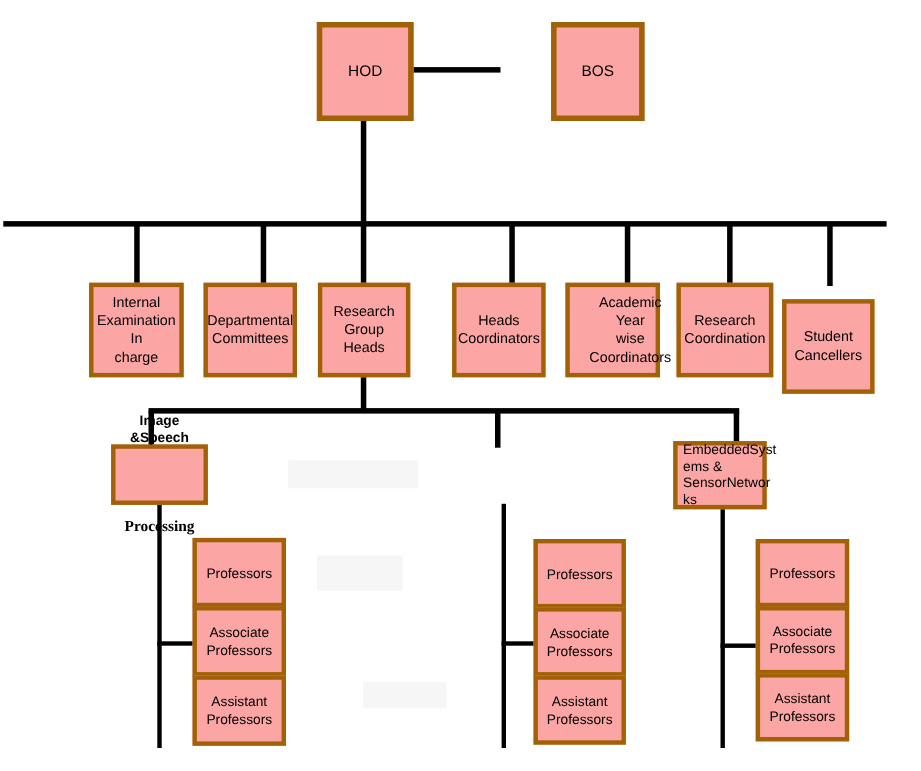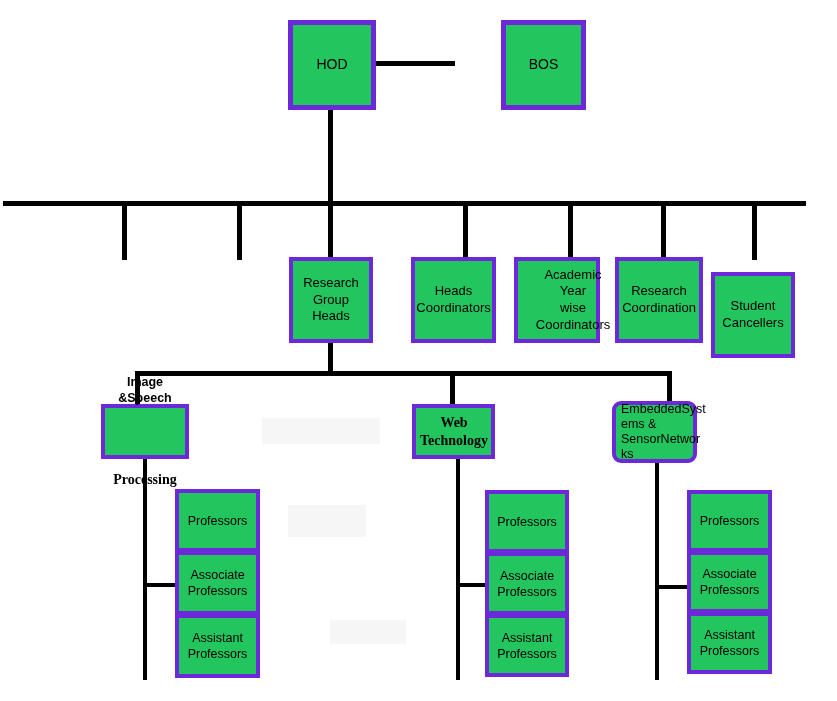--- a/index.html
+++ b/index.html
@@ -14,22 +14,22 @@
     height: 701px;
     background: #ffffff;
     font-family: "Liberation Sans", sans-serif;
     overflow: hidden;
   }
 
   
   .node {
     position: absolute;
     box-sizing: border-box;
-    border: 4px solid #6d28d9;
-    background: #22c55e;
+    border: 4px solid #a16207;
+    background: #fca5a5;
     display: flex;
     align-items: center;
     justify-content: center;
     text-align: center;
     color: #000000;
     font-family: "Liberation Sans", sans-serif;
     font-size: 13px;
     line-height: 1.28;
     z-index: 3;
   }
@@ -63,21 +63,20 @@
   .node.rgroup.mixed .line2 { display: block; margin-top: 47px; }
 
   
   .node.rgroup.wrapleft {
     font-family: "Liberation Sans", sans-serif;
     font-weight: normal;
     font-size: 12.5px;
     justify-content: flex-start;
     text-align: left;
     line-height: 1.22;
-    border-radius: 9px;
   }
   .node.rgroup.wrapleft .lbl { padding-left: 5px; }
 
   
   .node.faculty {
     font-size: 12.5px;
     border-width: 4px;
   }
 
   
@@ -124,21 +123,30 @@
   <div class="h-line" style="left:3px; top:201px; width:803px;"></div>
 
   <div class="v-line" style="left:122px; top:204px; height:56px;"></div>
   <div class="v-line" style="left:237px; top:204px; height:56px;"></div>
   <div class="v-line" style="left:328px; top:204px; height:56px;"></div>
   <div class="v-line" style="left:463px; top:204px; height:56px;"></div>
   <div class="v-line" style="left:568px; top:204px; height:56px;"></div>
   <div class="v-line" style="left:661px; top:204px; height:56px;"></div>
   <div class="v-line" style="left:752px; top:204px; height:56px;"></div>
 
-
+  <div class="node" style="left:81px; top:257px; width:86px; height:86px;">
+    <span class="lbl">Internal
+Examination In
+charge</span>
+  </div>
+
+  <div class="node" style="left:185px; top:257px; width:85px; height:86px;">
+    <span class="lbl">Departmental
+Committees</span>
+  </div>
 
   <div class="node" style="left:289px; top:257px; width:84px; height:86px;">
     <span class="lbl">Research
 Group Heads</span>
   </div>
 
   <div class="node" style="left:411px; top:257px; width:85px; height:86px;">
     <span class="lbl">Heads
 Coordinators</span>
   </div>
@@ -167,24 +175,20 @@
   <div class="v-line" style="left:450px; top:374px; height:33px;"></div>
   <div class="v-line" style="left:667px; top:374px; height:33px;"></div>
 
   <div class="node rgroup mixed" style="left:101px; top:404px; width:88px; height:55px;">
     <span class="lbl">
       <span class="line1">Image &amp;Speech</span>
       <span class="line2">Processing</span>
     </span>
   </div>
 
-  <div class="node rgroup" style="left:412px; top:404px; width:83px; height:55px;">
-    <span class="lbl">Web
-Technology</span>
-  </div>
 
   <div class="node rgroup wrapleft" style="left:612px; top:401px; width:85px; height:62px;">
     <span class="lbl">EmbeddedSyst
 ems &amp;
 SensorNetwor
 ks</span>
   </div>
 
   <div class="v-line thin" style="left:143px; top:458px; height:222px;"></div>
   <div class="h-line thin" style="left:143px; top:583px; width:36px;"></div>

